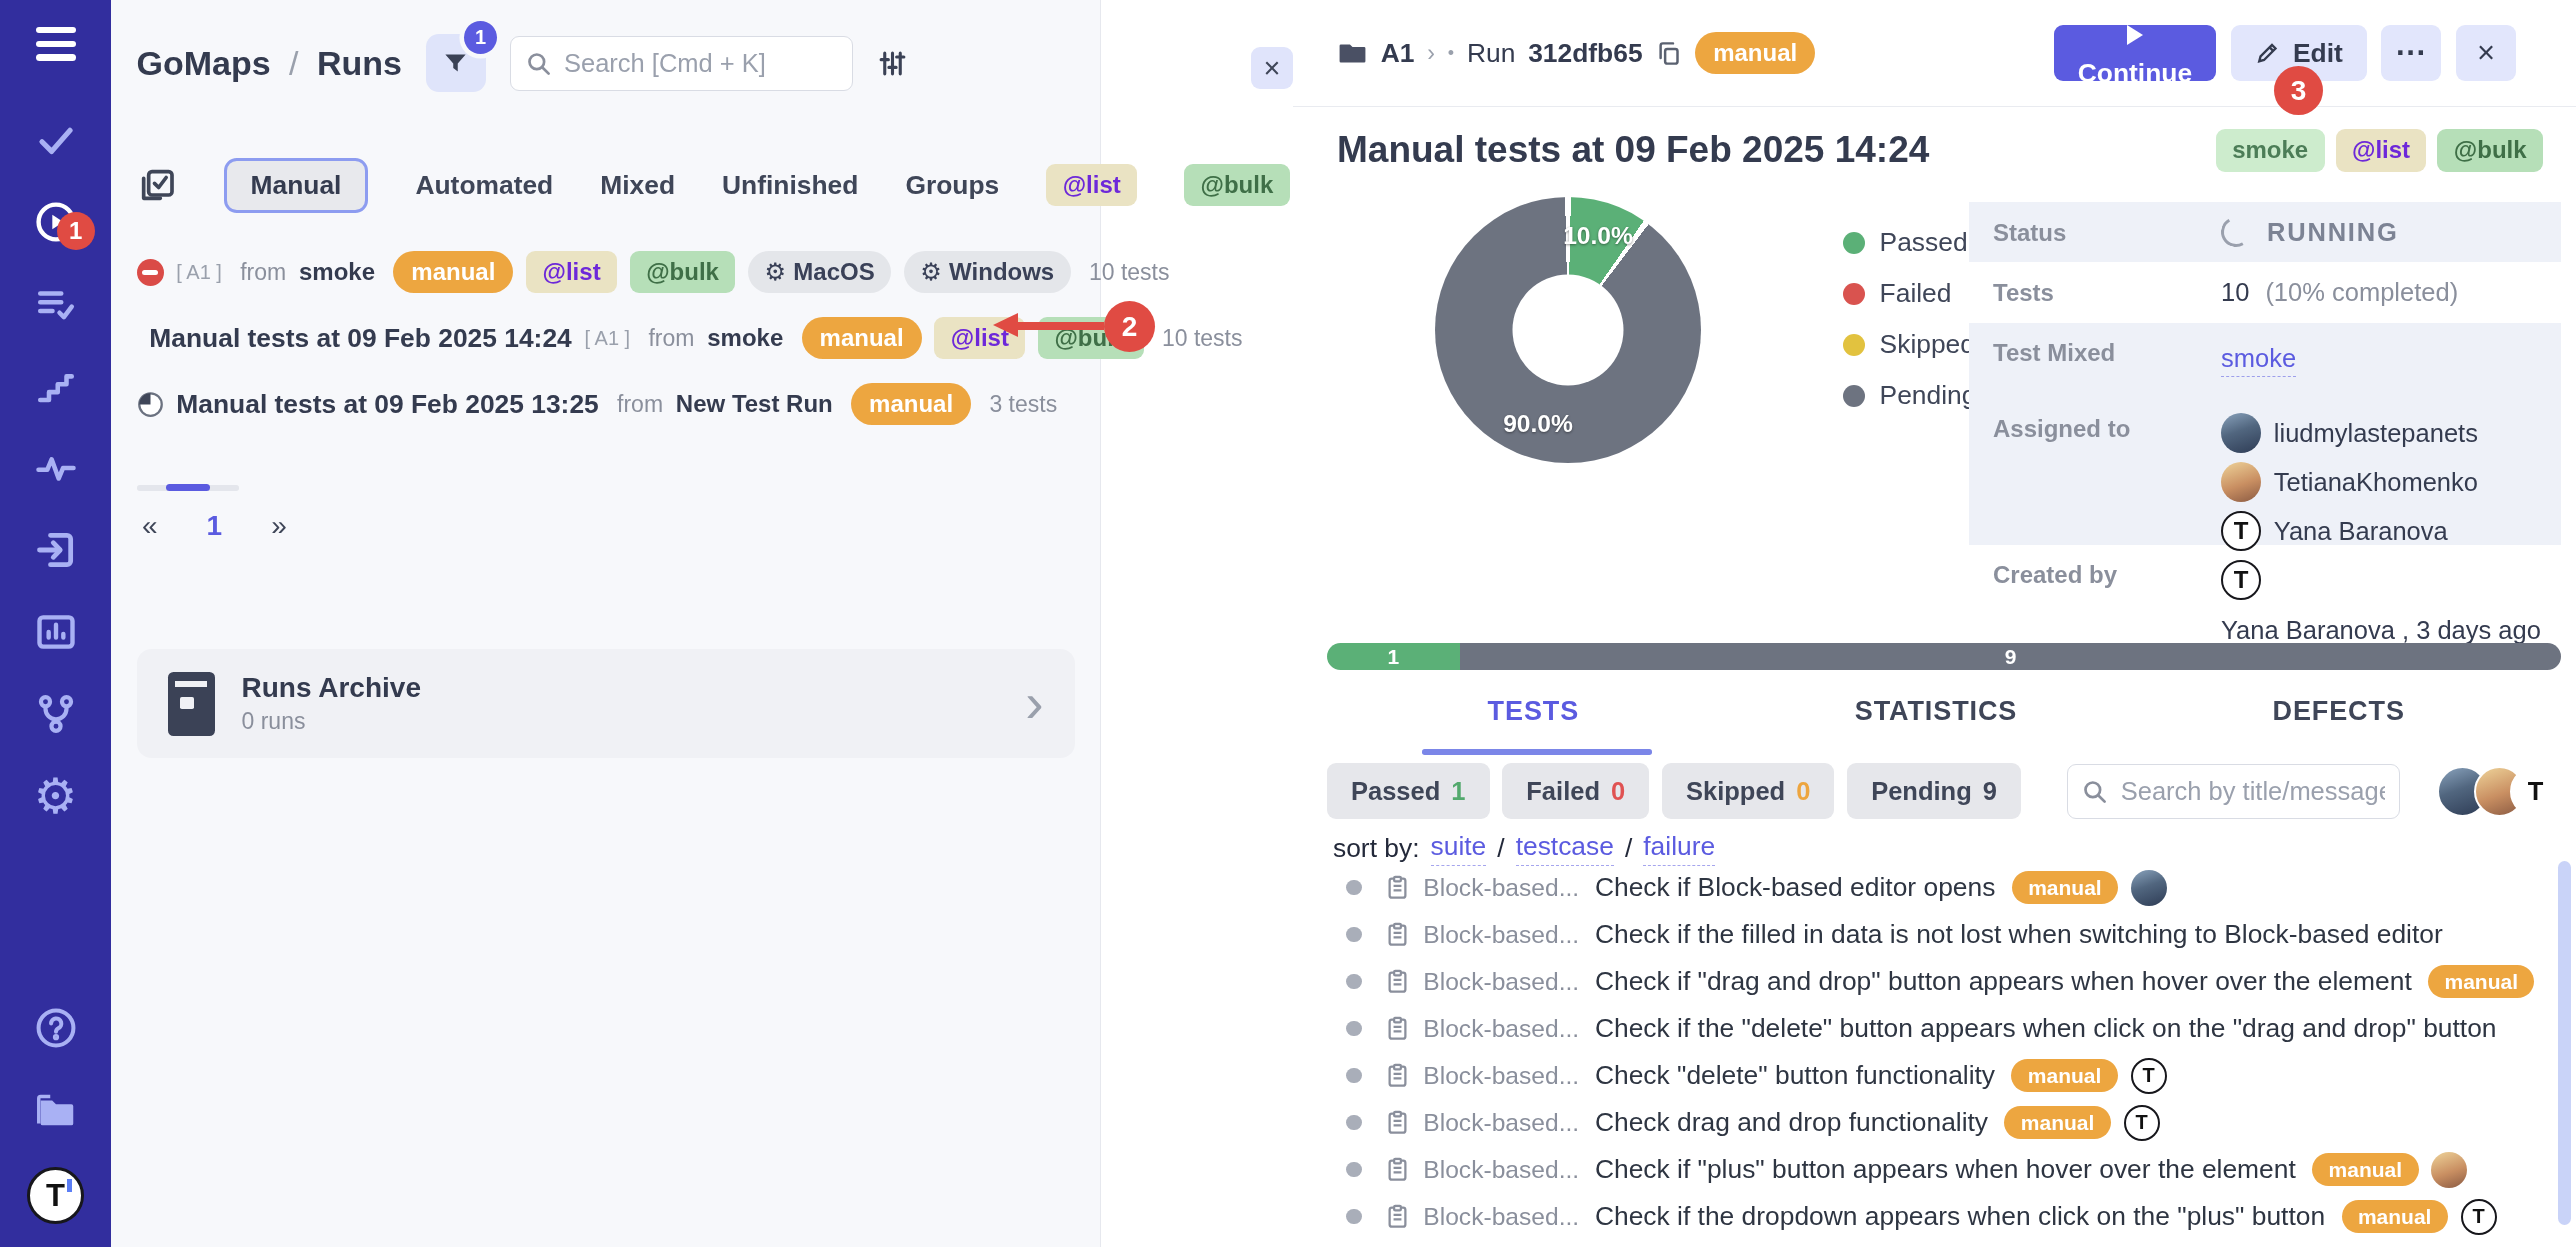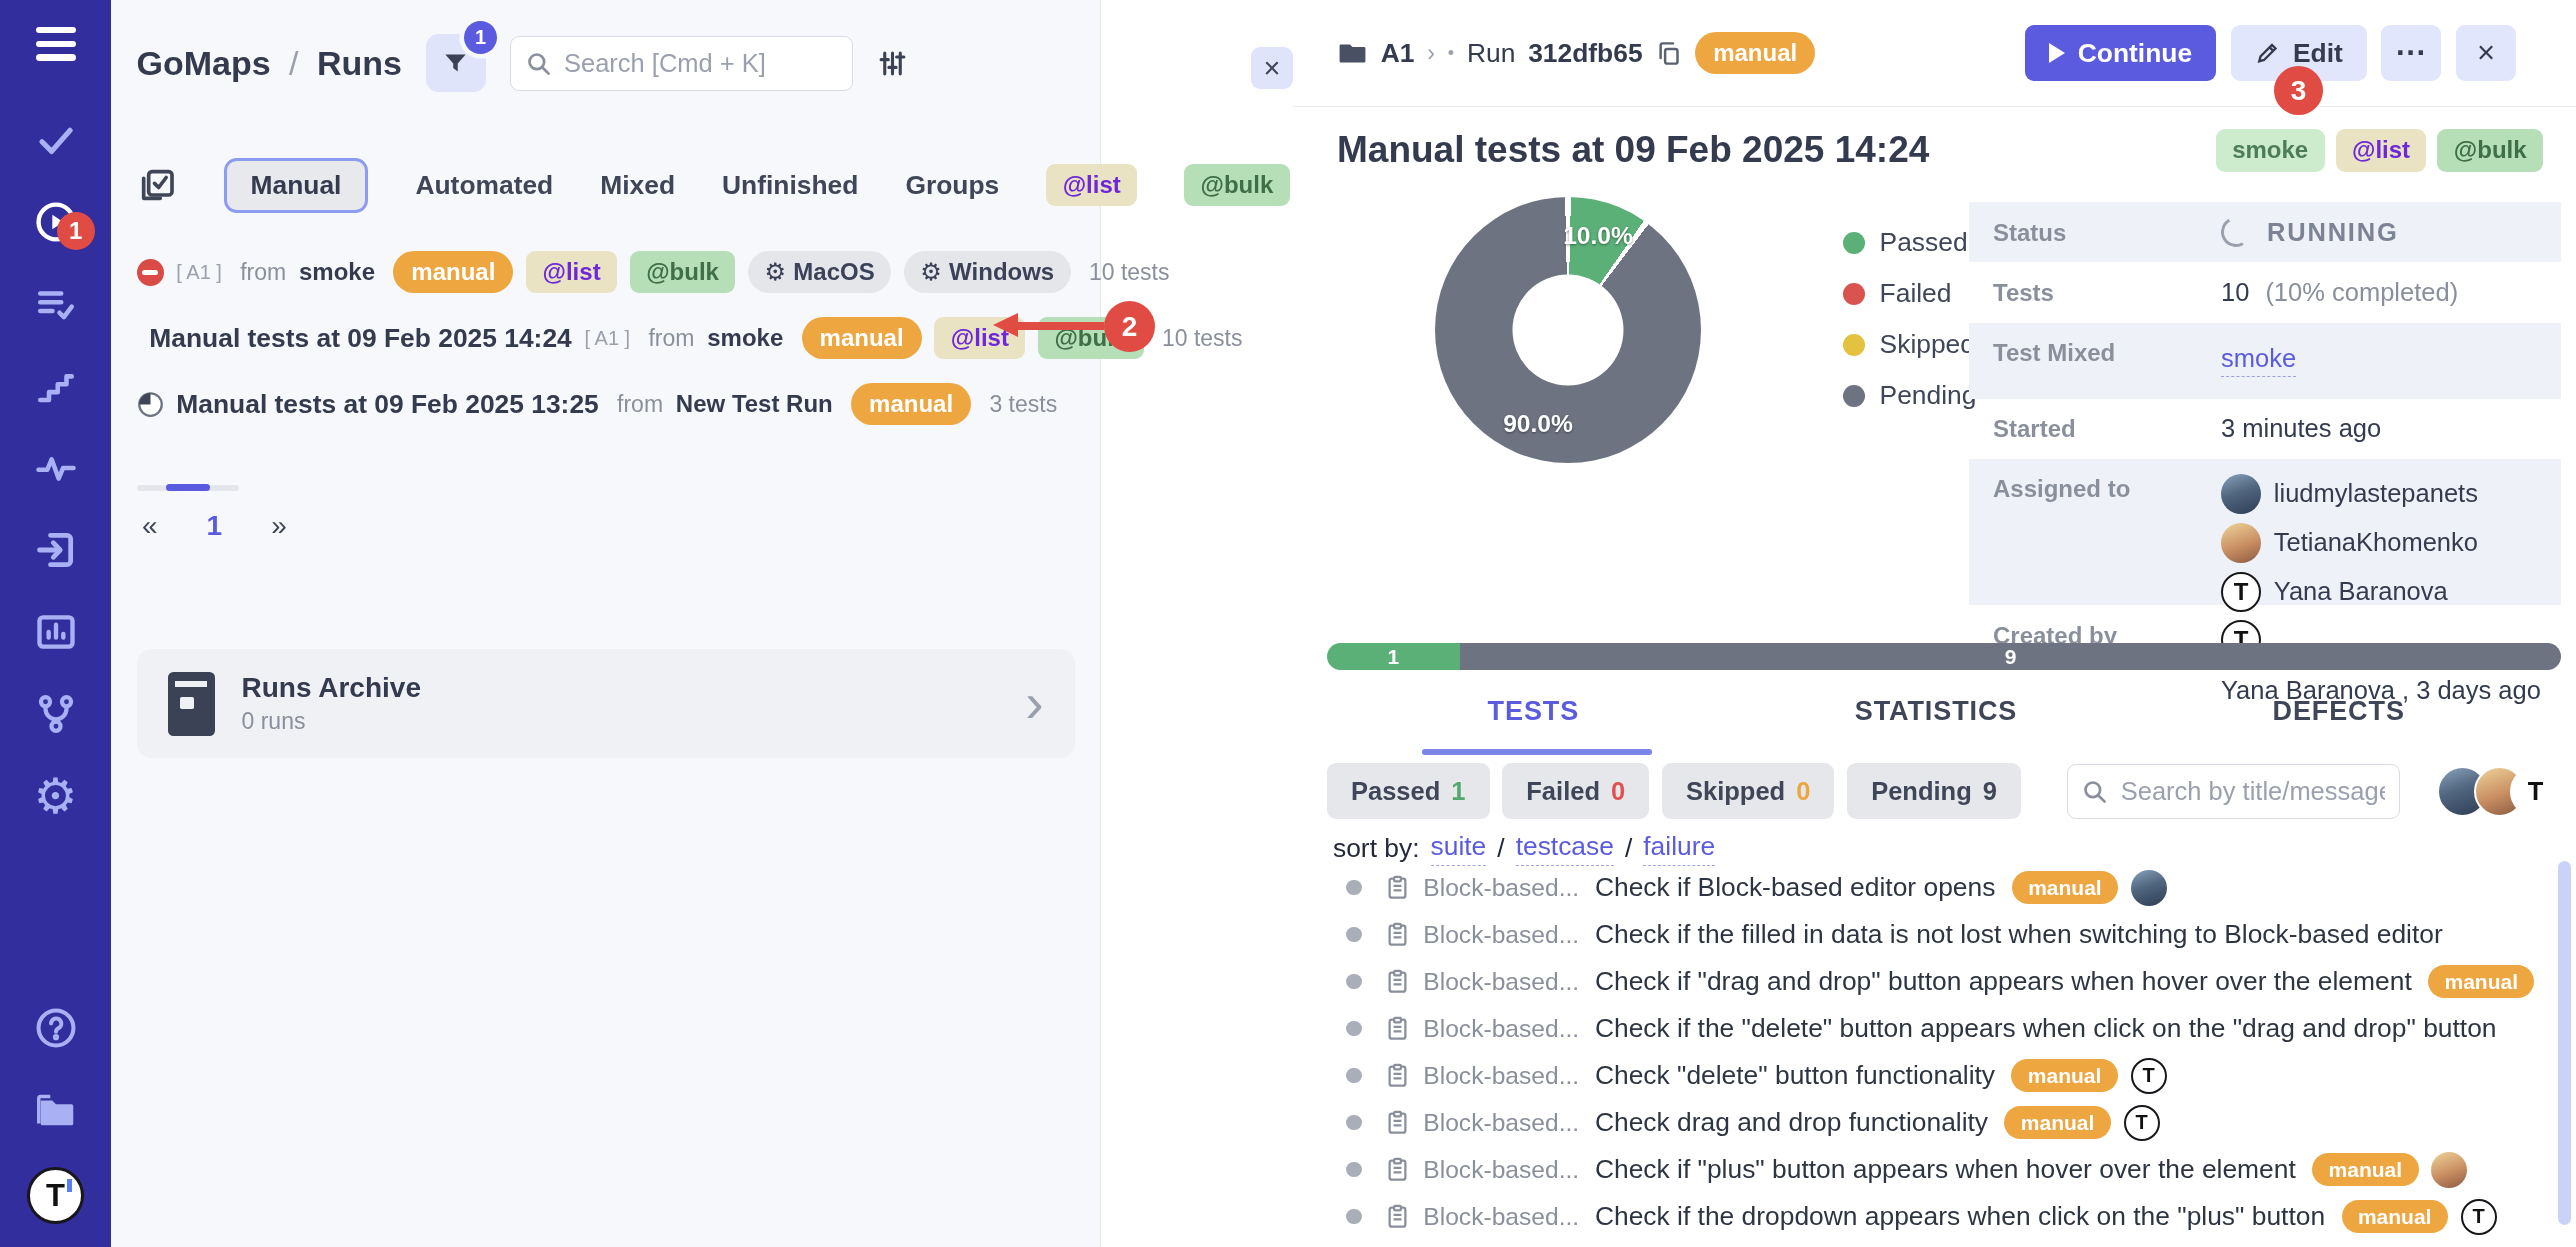--- a/index.html
+++ b/index.html
@@ -94,21 +94,21 @@
   .rp-header{position:absolute;top:0;left:0;right:0;height:107px;border-bottom:1.8px solid #e9ebf0;
              display:flex;align-items:center;padding:0 60px 0 44px;box-sizing:border-box;}
   .bc{display:flex;align-items:center;gap:12.8px;white-space:nowrap;}
   .bc .b{font-weight:bold;font-size:26.4px;color:#343b4f;}
   .bc .lite{font-size:23px;color:#9aa0ac;}
   .bc .dot{font-size:18px;color:#9aa0ac;}
   .bc .word{font-size:26.4px;color:#343b4f;}
   .actions{margin-left:auto;display:flex;gap:14.6px;align-items:center;}
   .btn{height:56px;border:none;border-radius:9px;font-size:26.4px;font-weight:bold;display:flex;
        align-items:center;gap:12.8px;cursor:pointer;padding:0 24px;}
-  .btn-primary{background:#5b5be0;color:#fff;position:relative;}
+  .btn-primary{background:#5b5be0;color:#fff;position:relative;flex-direction:column;}
   .btn-light{background:#e2e6fc;color:#343b4f;}
   .btn-sq{width:60px;justify-content:center;padding:0;}
   .play-tri{width:0;height:0;border-left:16.4px solid #fff;border-top:10px solid transparent;border-bottom:10px solid transparent;}
 
   .rp-title{position:absolute;top:129px;left:44px;right:33px;display:flex;align-items:center;}
   .rp-title h1{margin:0;font-size:37px;font-weight:bold;color:#343b4f;}
   .rp-title .tags{margin-left:auto;display:flex;gap:11px;}
 
   
   .overview{position:absolute;top:195px;left:44px;right:14.6px;height:428px;}
@@ -460,24 +460,20 @@
           <span class="ival">
               <span>10</span>
               <span class="muted">(10% completed)</span>
             </span>
         </div>
         <div class="irow alt" style="height:47px;">
           <span class="ilabel">Test Mixed</span>
           <span class="ival">
               <a class="link">smoke</a>
             </span>
-        </div>
-        <div class="irow" style="height:31px;">
-          <span class="ilabel">Started</span>
-          <span class="ival">3 minutes ago</span>
         </div>
         <div class="irow alt" style="height:117px;">
           <span class="ilabel">Assigned to</span>
           <span class="ulist">
             <span class="urow">
                 <span class="av av-liud"></span>
                 <span>liudmylastepanets</span>
               </span>
             <span class="urow">
                 <span class="av av-tet"></span>

